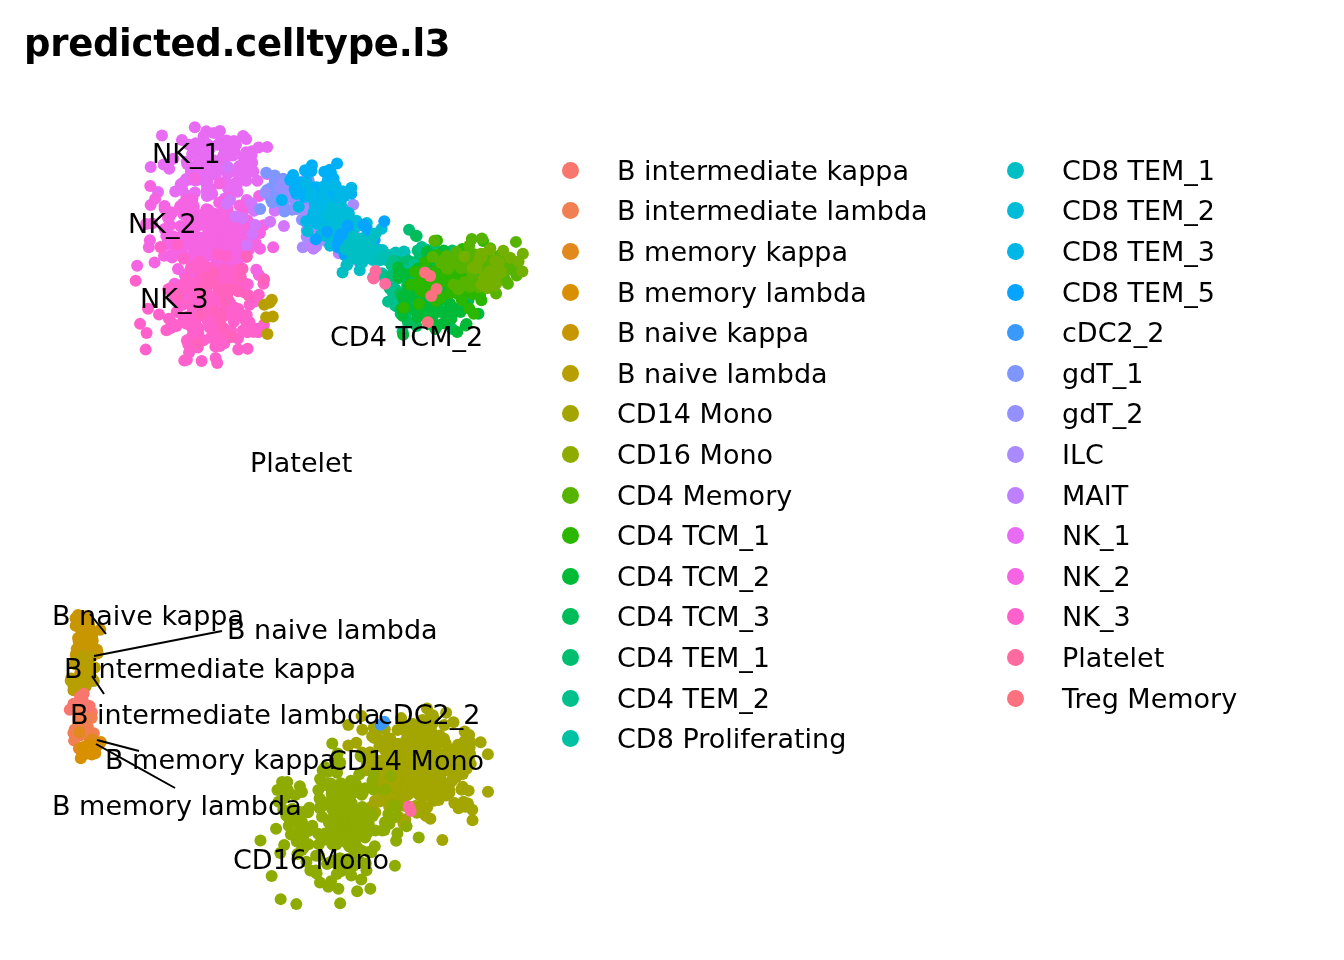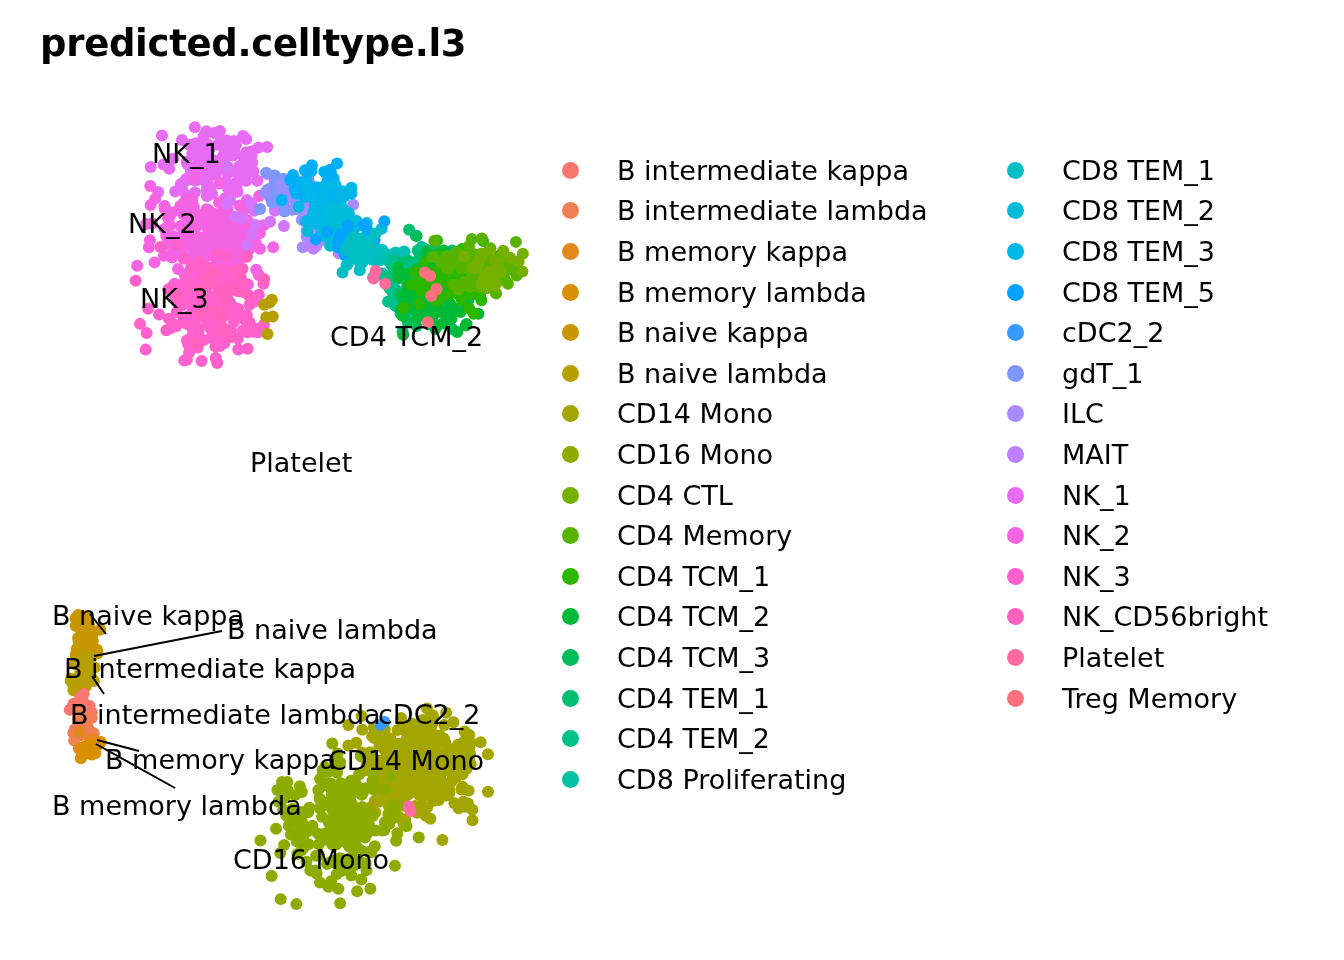--- a/index.html
+++ b/index.html
@@ -11,21 +11,21 @@
     width: 1344px;
     height: 960px;
     font-family: "DejaVu Sans", sans-serif;
     color: #000000;
     overflow: hidden;
     position: relative;
   }
 
   #page-title {
     position: absolute;
-    left: 40px;
+    left: 24px;
     top: 22px;
     font-size: 37px;
     font-weight: bold;
     letter-spacing: -0.3px;
     font-family: "DejaVu Sans", sans-serif;
     white-space: nowrap;
   }
 
   
   #plot-panel {
@@ -2230,24 +2230,20 @@
       </div>
       <div class="legend-row">
         <span class="legend-swatch" style="background: rgb(163, 165, 0);"></span>
         <span class="legend-label">CD14 Mono</span>
       </div>
       <div class="legend-row">
         <span class="legend-swatch" style="background: rgb(141, 171, 0);"></span>
         <span class="legend-label">CD16 Mono</span>
       </div>
       <div class="legend-row">
-        <span class="legend-swatch" style="background: rgb(116, 176, 0);"></span>
-        <span class="legend-label">CD4 CTL</span>
-      </div>
-      <div class="legend-row">
         <span class="legend-swatch" style="background: rgb(86, 180, 0);"></span>
         <span class="legend-label">CD4 Memory</span>
       </div>
       <div class="legend-row">
         <span class="legend-swatch" style="background: rgb(43, 182, 0);"></span>
         <span class="legend-label">CD4 TCM_1</span>
       </div>
       <div class="legend-row">
         <span class="legend-swatch" style="background: rgb(0, 186, 56);"></span>
         <span class="legend-label">CD4 TCM_2</span>
@@ -2288,42 +2284,42 @@
       </div>
       <div class="legend-row">
         <span class="legend-swatch" style="background: rgb(58, 154, 251);"></span>
         <span class="legend-label">cDC2_2</span>
       </div>
       <div class="legend-row">
         <span class="legend-swatch" style="background: rgb(127, 150, 255);"></span>
         <span class="legend-label">gdT_1</span>
       </div>
       <div class="legend-row">
+        <span class="legend-swatch" style="background: rgb(149, 144, 255);"></span>
+        <span class="legend-label">gdT_2</span>
+      </div>
+      <div class="legend-row">
         <span class="legend-swatch" style="background: rgb(169, 139, 255);"></span>
         <span class="legend-label">ILC</span>
       </div>
       <div class="legend-row">
         <span class="legend-swatch" style="background: rgb(191, 128, 255);"></span>
         <span class="legend-label">MAIT</span>
       </div>
       <div class="legend-row">
         <span class="legend-swatch" style="background: rgb(231, 107, 243);"></span>
         <span class="legend-label">NK_1</span>
       </div>
       <div class="legend-row">
         <span class="legend-swatch" style="background: rgb(245, 100, 227);"></span>
         <span class="legend-label">NK_2</span>
       </div>
       <div class="legend-row">
         <span class="legend-swatch" style="background: rgb(255, 97, 204);"></span>
         <span class="legend-label">NK_3</span>
-      </div>
-      <div class="legend-row">
-        <span class="legend-swatch" style="background: rgb(255, 98, 188);"></span>
-        <span class="legend-label">NK_CD56bright</span>
       </div>
       <div class="legend-row">
         <span class="legend-swatch" style="background: rgb(255, 106, 159);"></span>
         <span class="legend-label">Platelet</span>
       </div>
       <div class="legend-row">
         <span class="legend-swatch" style="background: rgb(252, 113, 127);"></span>
         <span class="legend-label">Treg Memory</span>
       </div>
     </div>

